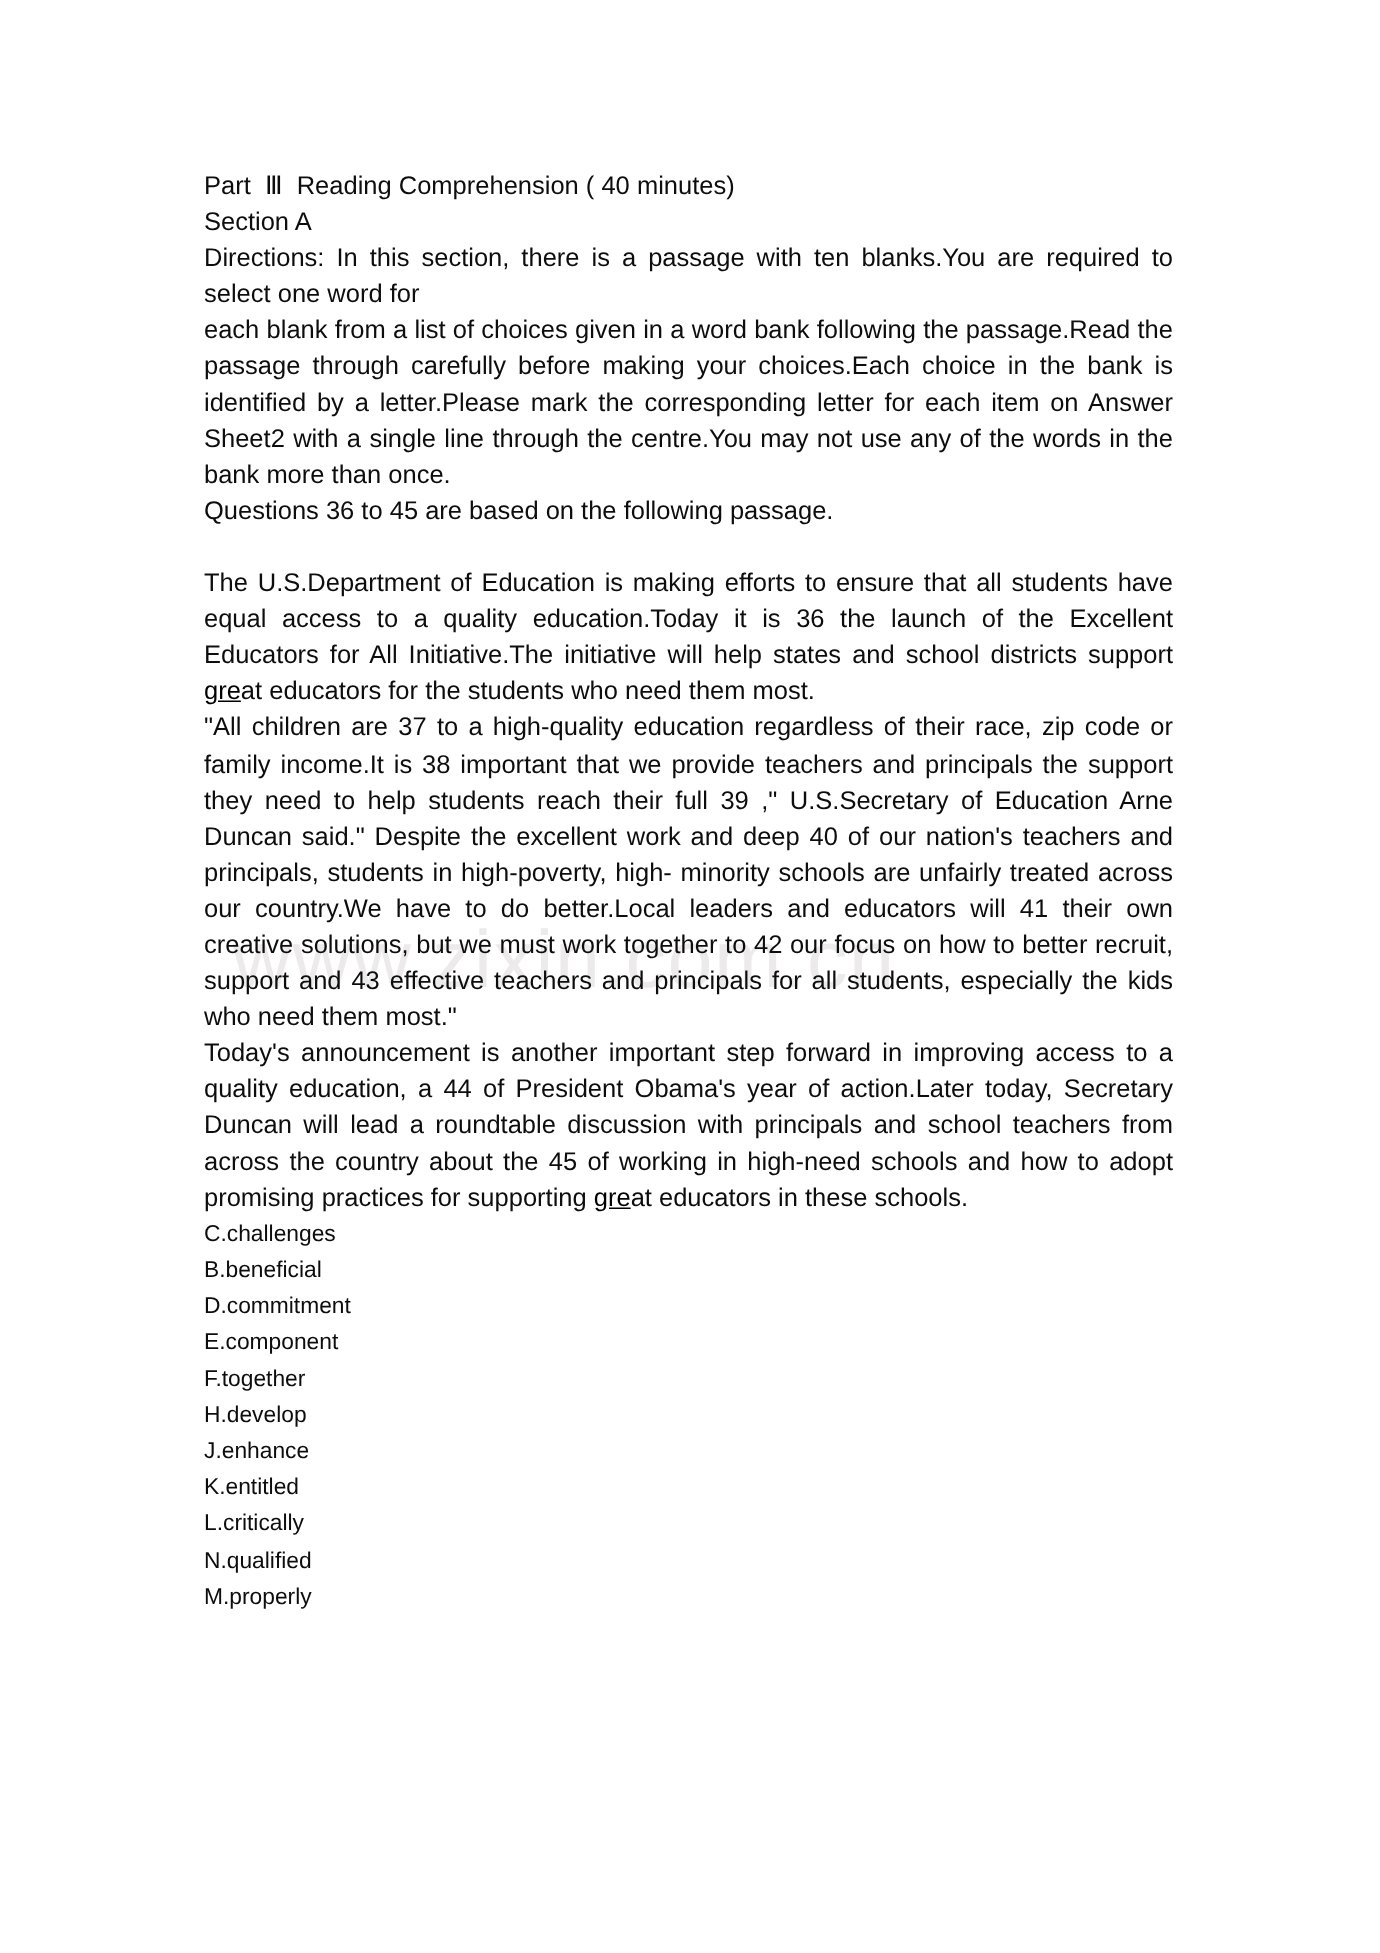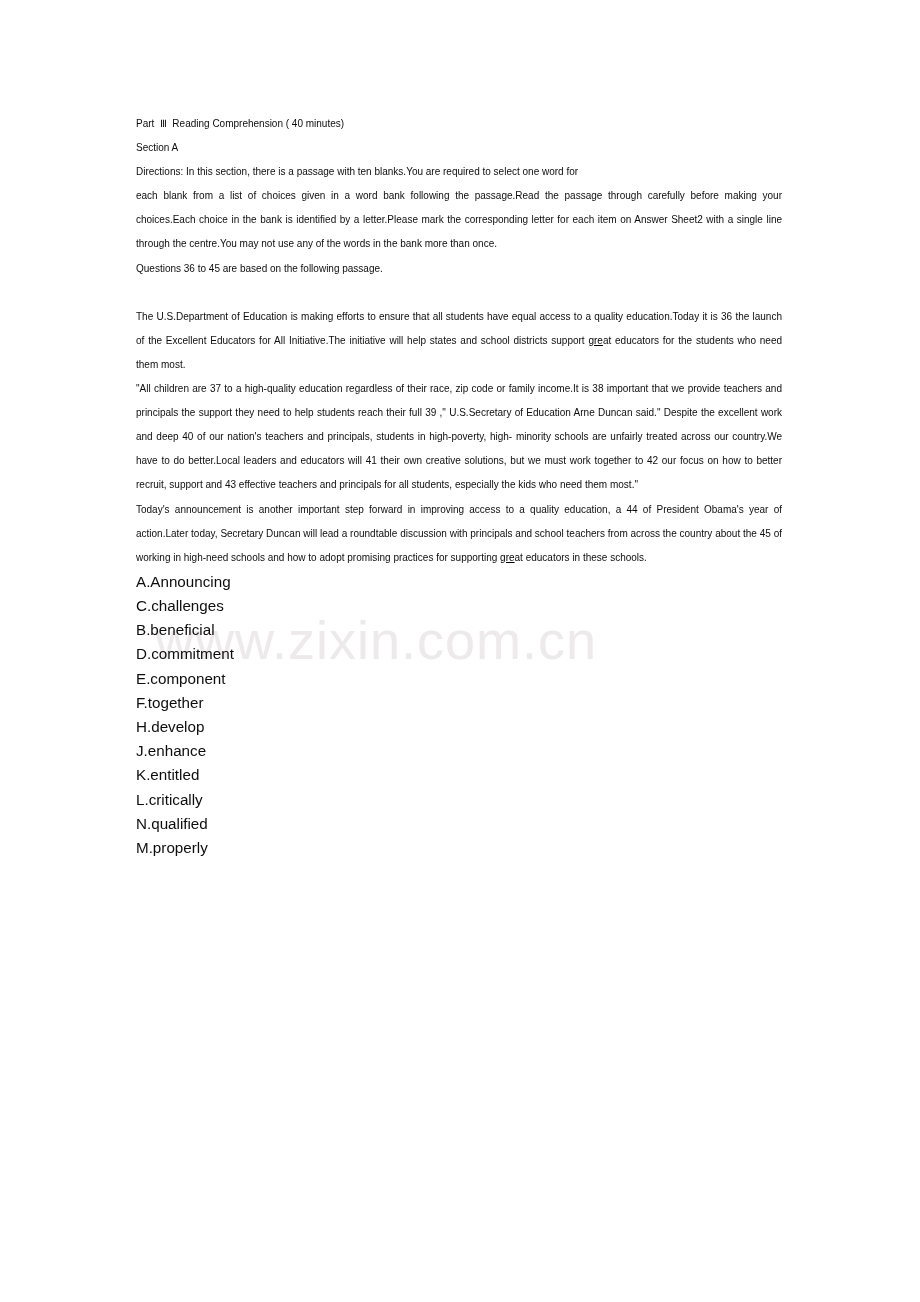--- a/index.html
+++ b/index.html
@@ -50,21 +50,21 @@
 
   .textlayer {
     position: relative;
     z-index: 1;
   }
 
   p.line,
   p.para {
     margin: 0;
     padding: 0;
-    font-size: 10px;
+    font-size: 17px;
     line-height: 24.1px;
     color: #0d0d0d;
   }
 
   
   p.para {
     text-align: justify;
     text-justify: inter-word;
   }
 
@@ -120,21 +120,20 @@
 
       <div class="spacer"></div>
 
       <p class="para"><span>The U.S.Department of Education is making efforts to ensure that all students have equal access to a quality education.Today it is 36 the launch of the Excellent Educators for All Initiative.The initiative will help states and school districts support </span><a class="link" href="#">gre</a><span>at educators for the students who need them most.</span></p>
 
       <p class="para">"All children are 37 to a high-quality education regardless of their race, zip code or family income.It is    38    important that we provide teachers and principals the support they need to help students reach their full    39    ," U.S.Secretary of Education Arne Duncan said." Despite the excellent work and deep    40    of our nation's teachers and principals, students in high-poverty, high- minority schools are unfairly treated across our country.We have to do better.Local leaders and educators will 41   their own creative solutions, but we must work together to    42   our focus on how to better recruit, support and    43    effective teachers and principals for all students, especially the kids who need them most."</p>
 
       <p class="para"><span>Today's announcement is another important step forward in improving access to a quality education, a    44 of President Obama's year of action.Later today, Secretary Duncan will lead a roundtable discussion with principals and school teachers from across the country about the    45    of working in high-need schools and how to adopt promising practices for supporting </span><a class="link" href="#">gre</a><span>at educators in these schools.</span></p>
 
       <ul class="wordlist">
-        <li>A.Announcing</li>
         <li>C.challenges</li>
         <li>B.beneficial</li>
         <li>D.commitment</li>
         <li>E.component</li>
         <li>F.together</li>
         <li>H.develop</li>
         <li>J.enhance</li>
         <li>K.entitled</li>
         <li>L.critically</li>
         <li>N.qualified</li>

